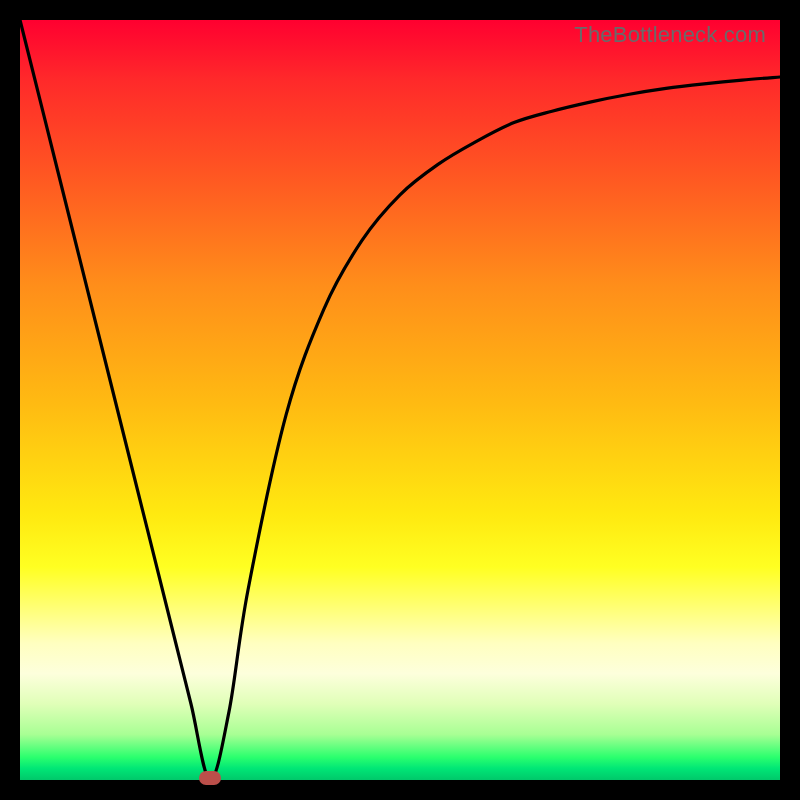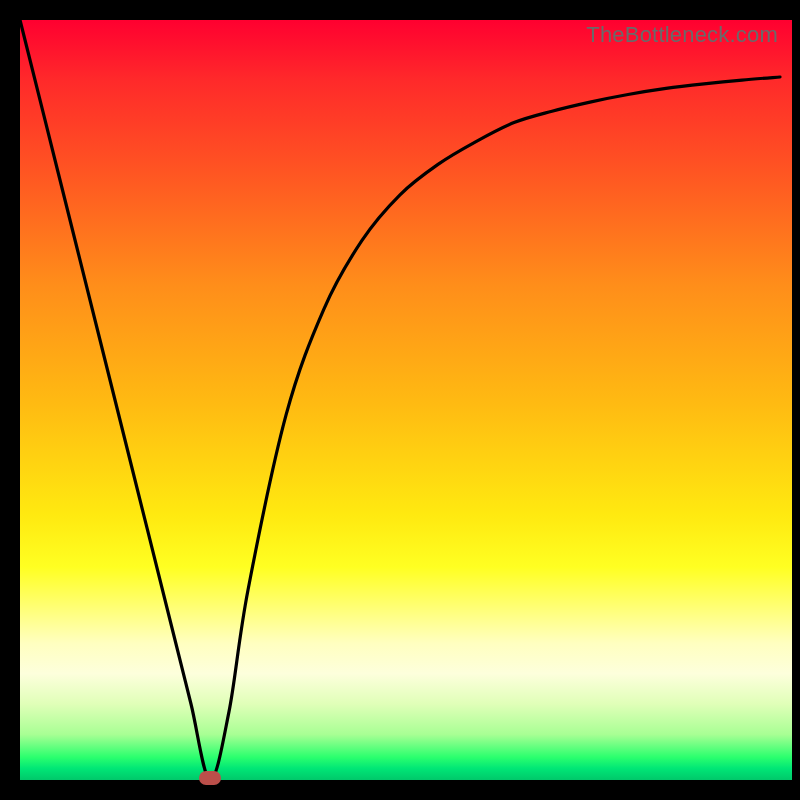--- a/index.html
+++ b/index.html
@@ -27,21 +27,20 @@
       #ffff22 72%,
       #ffff80 78%,
       #ffffc0 82%,
       #fdffdc 86%,
       #e0ffb8 90%,
       #a8ff94 94%,
       #2bff6e 97%,
       #00e676 98.5%,
       #00c86a 100%
     );
-    padding-left: 12px;
   }
   .watermark {
     position: absolute;
     top: 2px;
     right: 14px;
     color: #6a6a6a;
     font-size: 22px;
     font-weight: 500;
     letter-spacing: 0.2px;
   }

